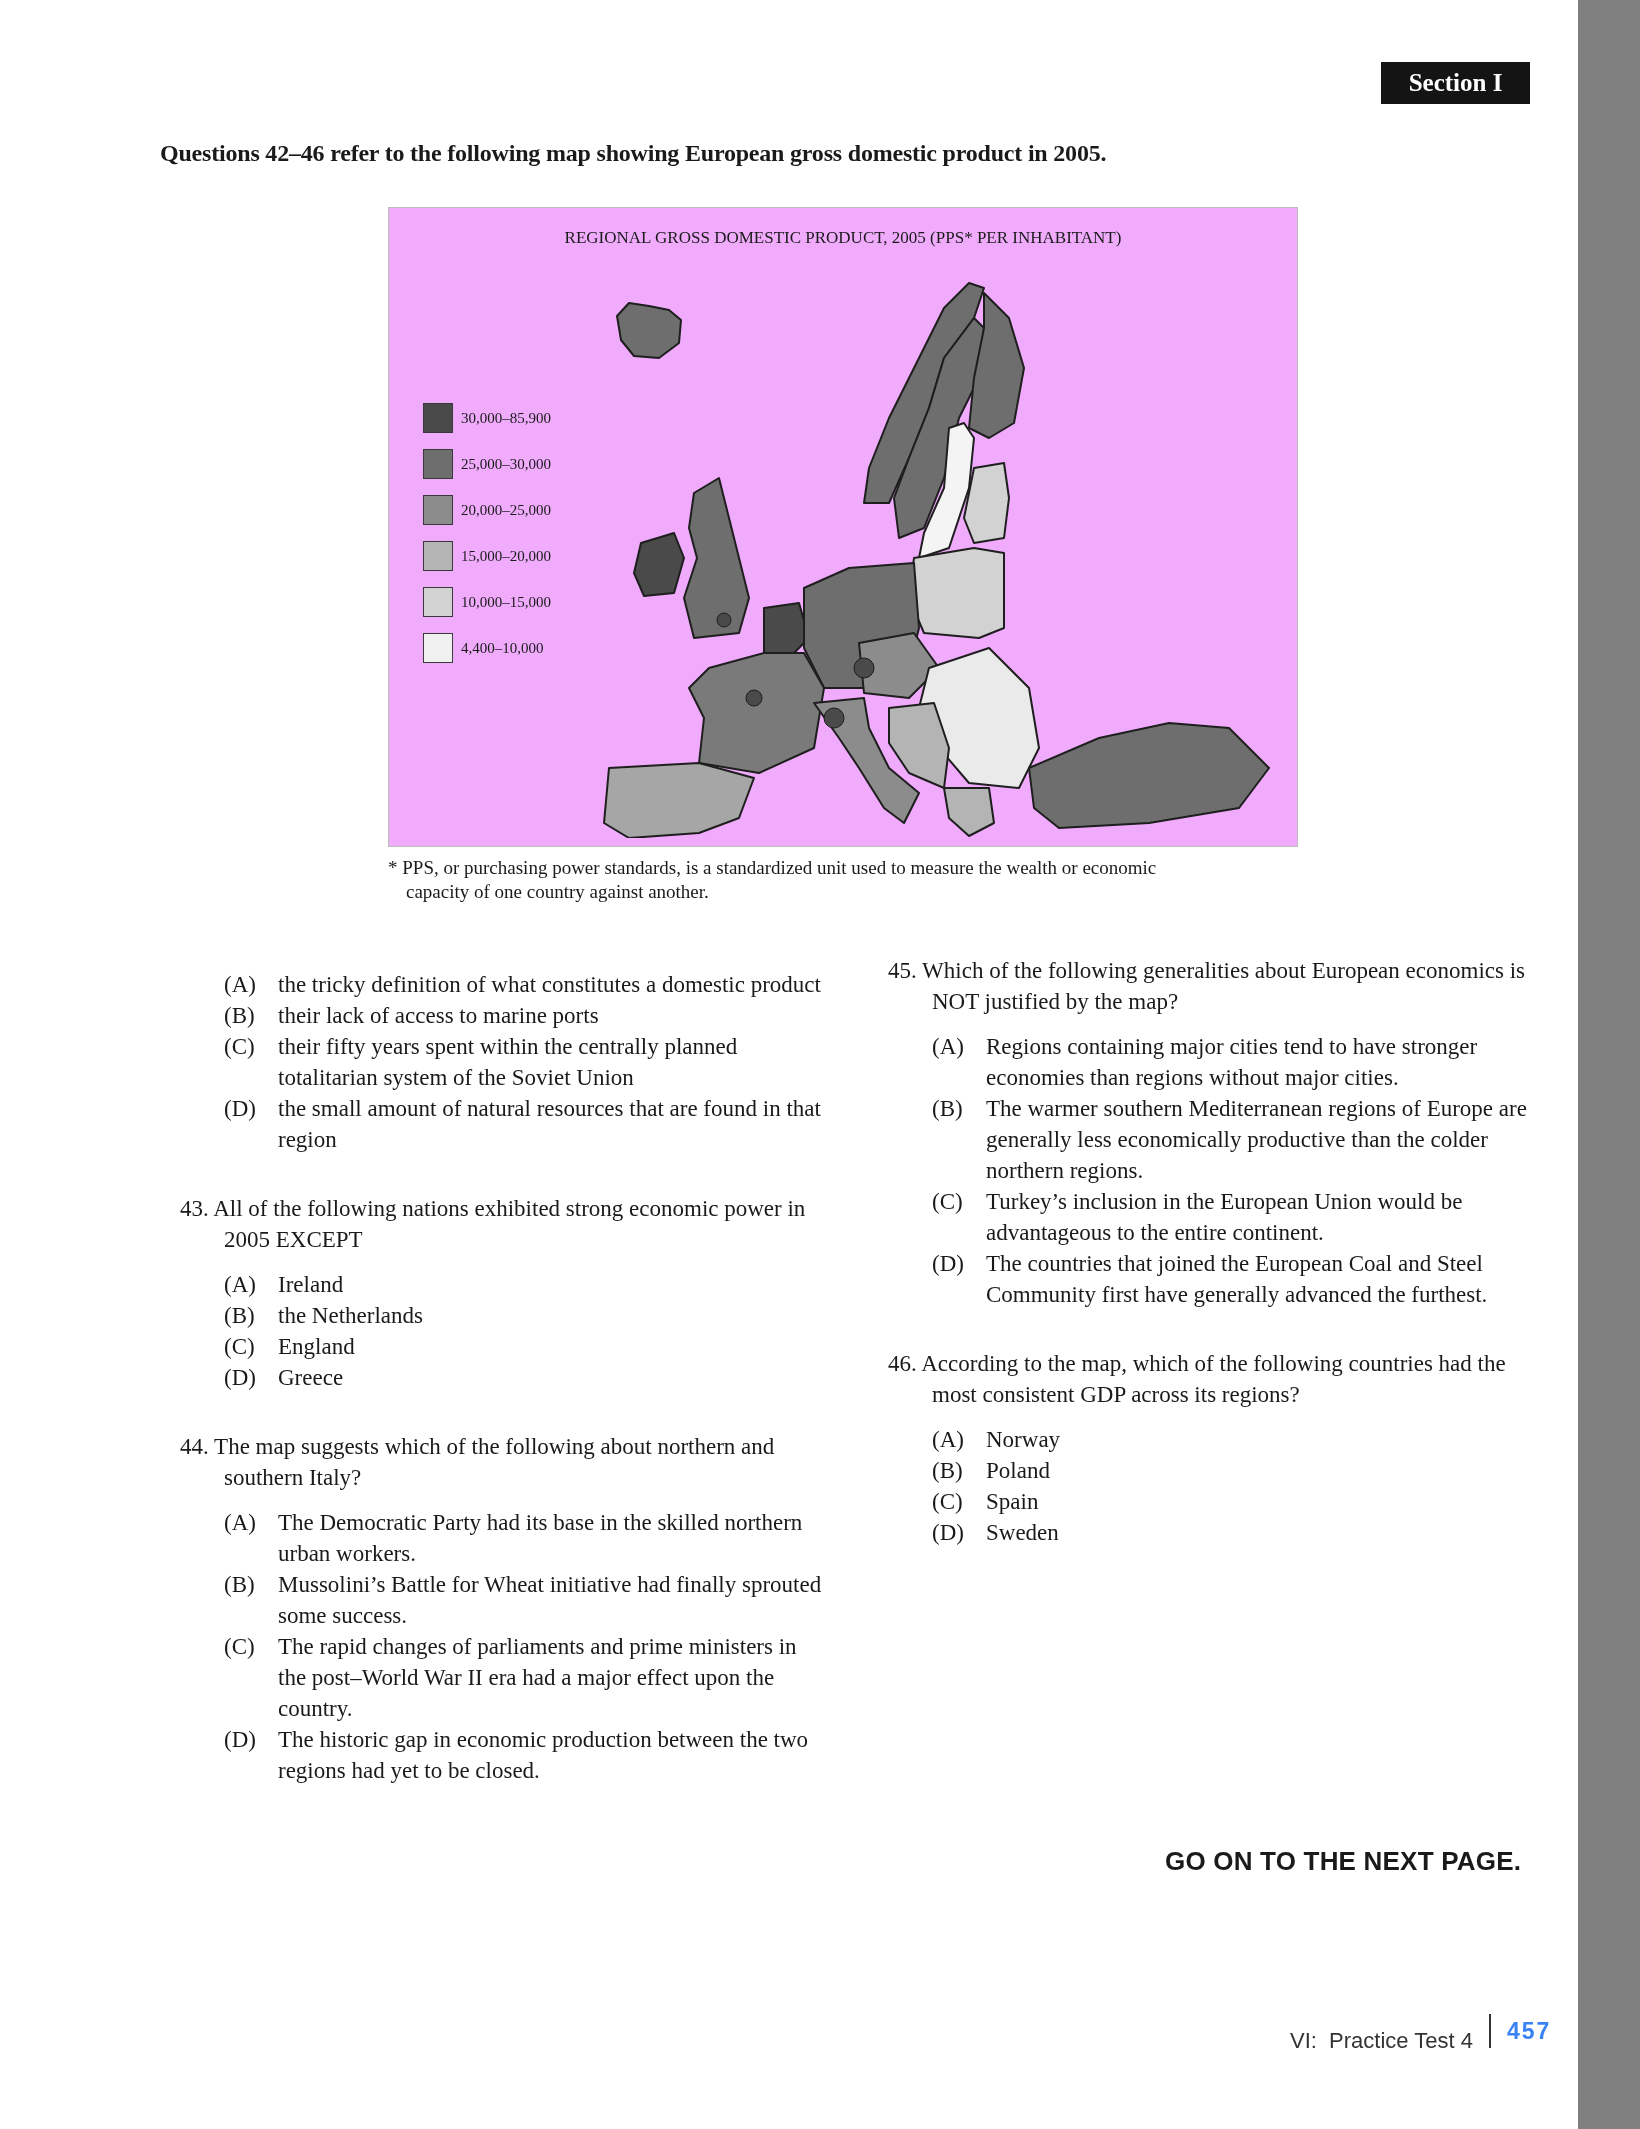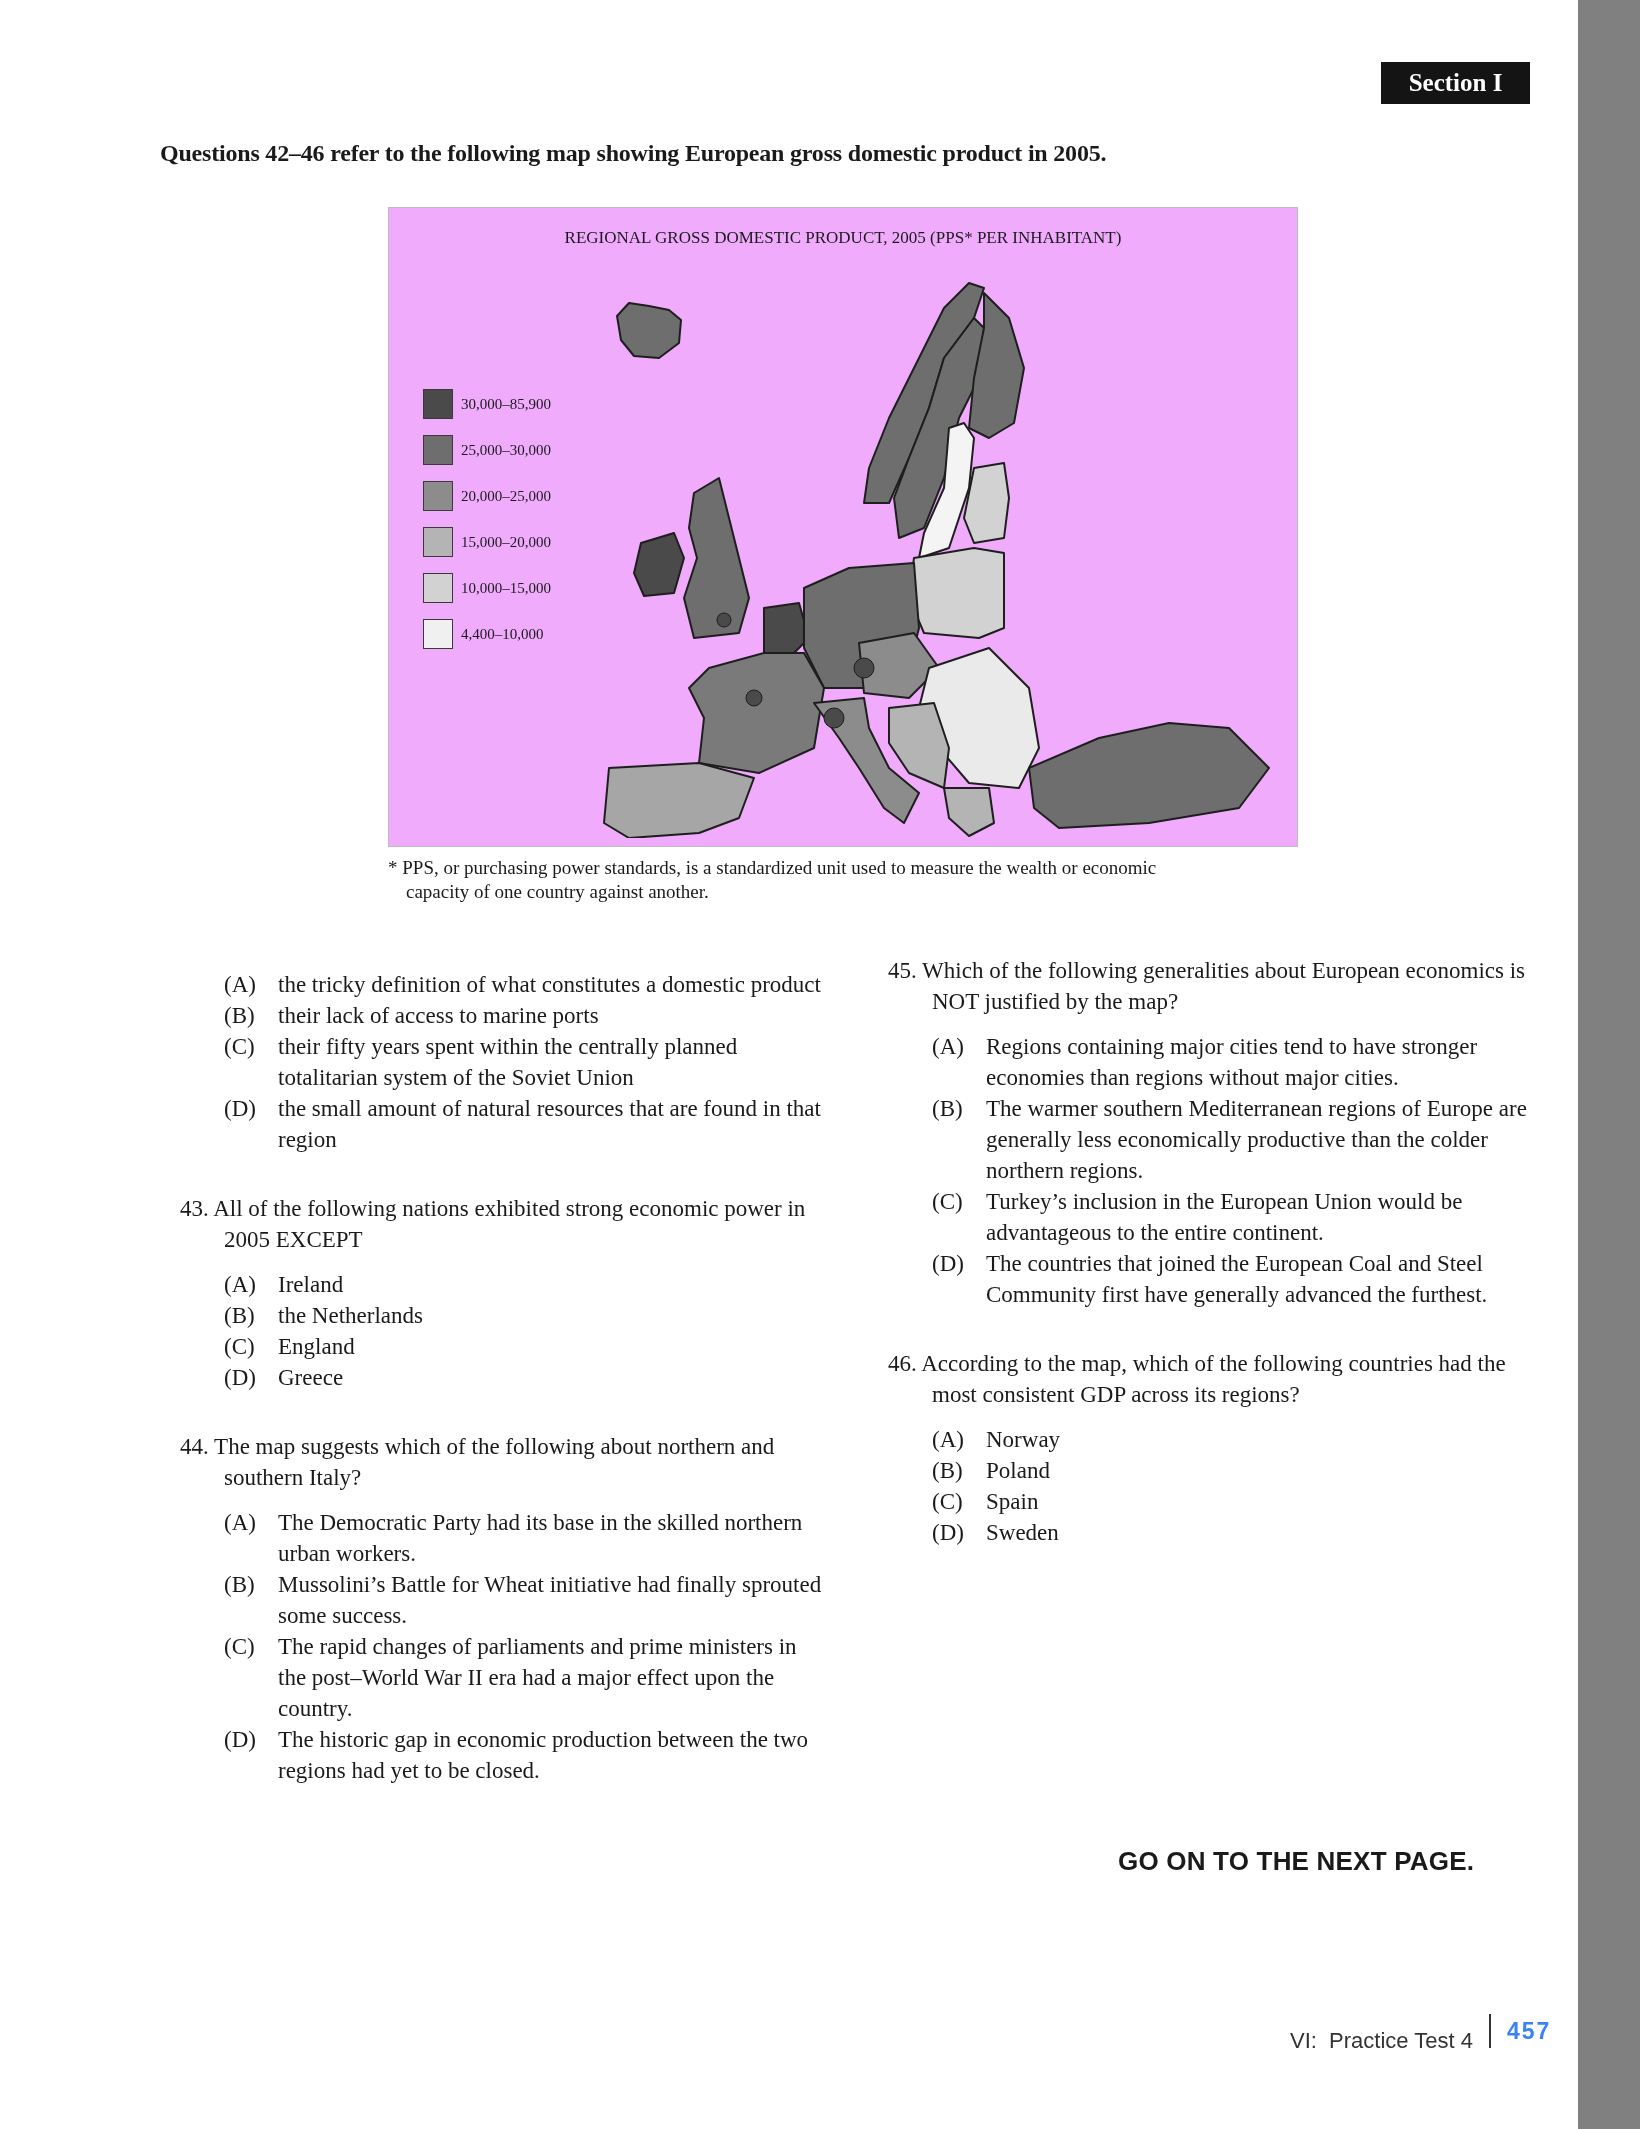--- a/index.html
+++ b/index.html
@@ -19,38 +19,38 @@
     letter-spacing: -0.2px;
     text-align: center;
   }
   .map-frame {
     position: absolute; left: 388px; top: 207px; width: 910px; height: 640px;
     background: #f0abfc; border: 1px solid #bdbdbd; box-sizing: border-box;
   }
   .map-title {
     position: absolute; left: 0; right: 0; top: 20px; text-align: center; font-size: 17px;
   }
-  .legend { position: absolute; left: 34px; top: 173px; }
+  .legend { position: absolute; left: 34px; top: 187px; }
   .legend-row { display: flex; align-items: center; height: 46px; }
   .legend-swatch { width: 30px; height: 30px; border: 1.5px solid #3a3a3a; box-sizing: border-box; margin-right: 8px; }
   .legend-label { font-size: 15px; }
   .map-svg { position: absolute; left: 200px; top: 40px; }
   .footnote {
     position: absolute; left: 388px; top: 856px; width: 900px; font-size: 19px; line-height: 24px;
   }
   .footnote .fn-line2 { padding-left: 18px; display: block; }
   .col { position: absolute; width: 650px; font-size: 23px; line-height: 31px; }
   .q { margin-bottom: 38px; }
   .q-stem-wrap { text-indent: -44px; padding-left: 44px; }
   .choices { margin-top: 14px; padding-left: 44px; }
   .choice { display: flex; }
   .choice-letter { flex: 0 0 54px; }
   .choice-text { flex: 1; }
   .next-page {
-    position: absolute; left: 1118px; top: 1846px; font-family: "Liberation Sans", "DejaVu Sans", sans-serif;
+    position: absolute; left: 1165px; top: 1846px; font-family: "Liberation Sans", "DejaVu Sans", sans-serif;
     font-weight: bold; font-size: 26px; letter-spacing: 0.2px;
   }
   .footer {
     position: absolute; left: 1290px; top: 2008px; display: flex; align-items: center;
     font-family: "Liberation Sans", "DejaVu Sans", sans-serif; font-size: 22px; color: #333;
   }
   .footer .divider { width: 2px; height: 34px; background: #333; margin: 0 16px; }
   .footer .page-num { font-weight: bold; font-size: 23px; letter-spacing: 2px; color: #3b82f6; }
 </style>
 </head>

